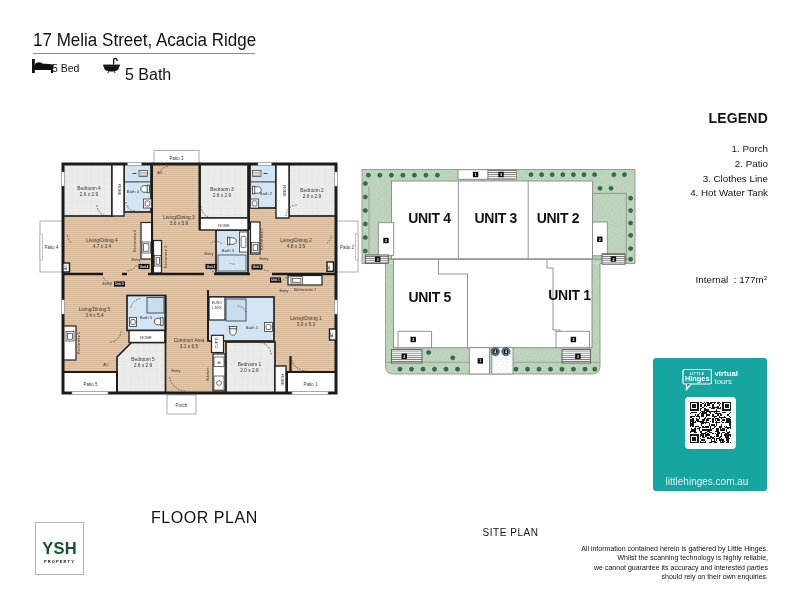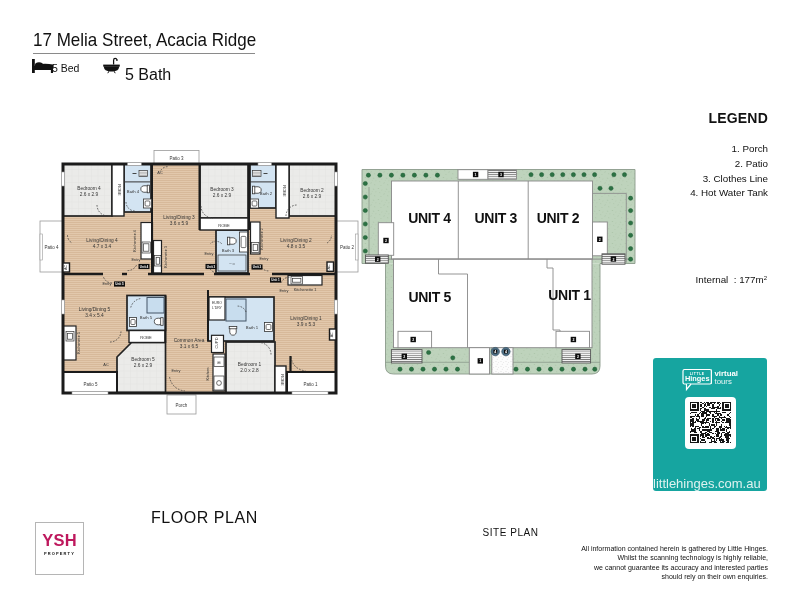--- a/index.html
+++ b/index.html
@@ -371,21 +371,21 @@
 <div class="abs" style="right:32px;top:110px;text-align:right;color:#111">
   <div style="font-size:14px;font-weight:bold;letter-spacing:0.2px">LEGEND</div>
   <div style="font-size:9.8px;margin-top:16px;line-height:14.8px">1. Porch<br>2. Patio<br>3. Clothes Line<br>4. Hot Water Tank</div>
 </div>
 <div class="abs" style="right:33px;top:274px;font-size:9.8px;color:#111">Internal&nbsp;&nbsp;: 177m<span style="font-size:6px;vertical-align:3px">2</span></div>
 
 <div class="abs" style="left:151px;top:509px;font-size:16px;color:#111;letter-spacing:0.55px">FLOOR PLAN</div>
 <div class="abs" style="left:482.5px;top:527px;font-size:10px;color:#111;letter-spacing:0.55px">SITE PLAN</div>
 
 <div class="abs" style="left:35px;top:522px;width:47px;height:51px;background:#fff;border:1px solid #b5b5b5;text-align:center">
-  <div style="font-size:16.5px;font-weight:bold;color:#be185d;margin-top:8px;letter-spacing:0.2px">YSH</div>
+  <div style="font-size:16.5px;font-weight:bold;color:#14532d;margin-top:16px;letter-spacing:0.2px">YSH</div>
   <div style="font-size:4px;font-weight:bold;color:#111;letter-spacing:1.1px;margin-top:1px">PROPERTY</div>
 </div>
 
 <div class="abs" style="right:32px;top:544px;width:230px;text-align:right;font-size:7.8px;line-height:9.3px;color:#111;transform:scaleX(0.9);transform-origin:100% 0">All information contained herein is gathered by Little Hinges.<br>Whilst the scanning technology is highly reliable,<br>we cannot guarantee its accuracy and interested parties<br>should rely on their own enquiries.</div>
 
 <div class="abs" style="left:653px;top:358px;width:114px;height:133px;background:#16a5a0;border-radius:3px;color:#fff">
   <svg class="abs" style="left:0;top:8px" width="114" height="32" viewBox="0 0 114 32">
     <rect x="30" y="3.5" width="28.4" height="14.5" rx="1.5" fill="none" stroke="#fff" stroke-width="1.2"></rect>
     <path d="M 33.5 18 L 33.5 23.5 L 38 18" fill="#16a5a0" stroke="#fff" stroke-width="1.2"></path>
     <text x="44.2" y="8.6" font-size="3.4" fill="#fff" text-anchor="middle" letter-spacing="0.6" font-weight="bold">LITTLE</text>
@@ -942,13 +942,13 @@
         <rect x="25" y="30" width="1" height="1" fill="#161616"></rect>
         <rect x="4" y="16" width="1" height="1" fill="#161616"></rect>
         <rect x="22" y="24" width="1" height="1" fill="#161616"></rect>
         <rect x="14" y="20" width="1" height="1" fill="#161616"></rect>
         <rect x="3" y="29" width="1" height="1" fill="#161616"></rect>
         <rect x="14" y="29" width="1" height="1" fill="#161616"></rect>
         <rect x="26" y="3" width="1" height="1" fill="#161616"></rect>
         <rect x="26" y="12" width="1" height="1" fill="#161616"></rect>
       </svg>
     </div>
-  <div class="abs" style="left:0;top:117.5px;width:108px;text-align:left;font-size:13px;color:#dff2f0">littlehinges.com.au</div>
+  <div class="abs" style="left:0;top:117.5px;width:108px;text-align:center;font-size:10px;color:#dff2f0">littlehinges.com.au</div>
 </div>
 </body></html>

